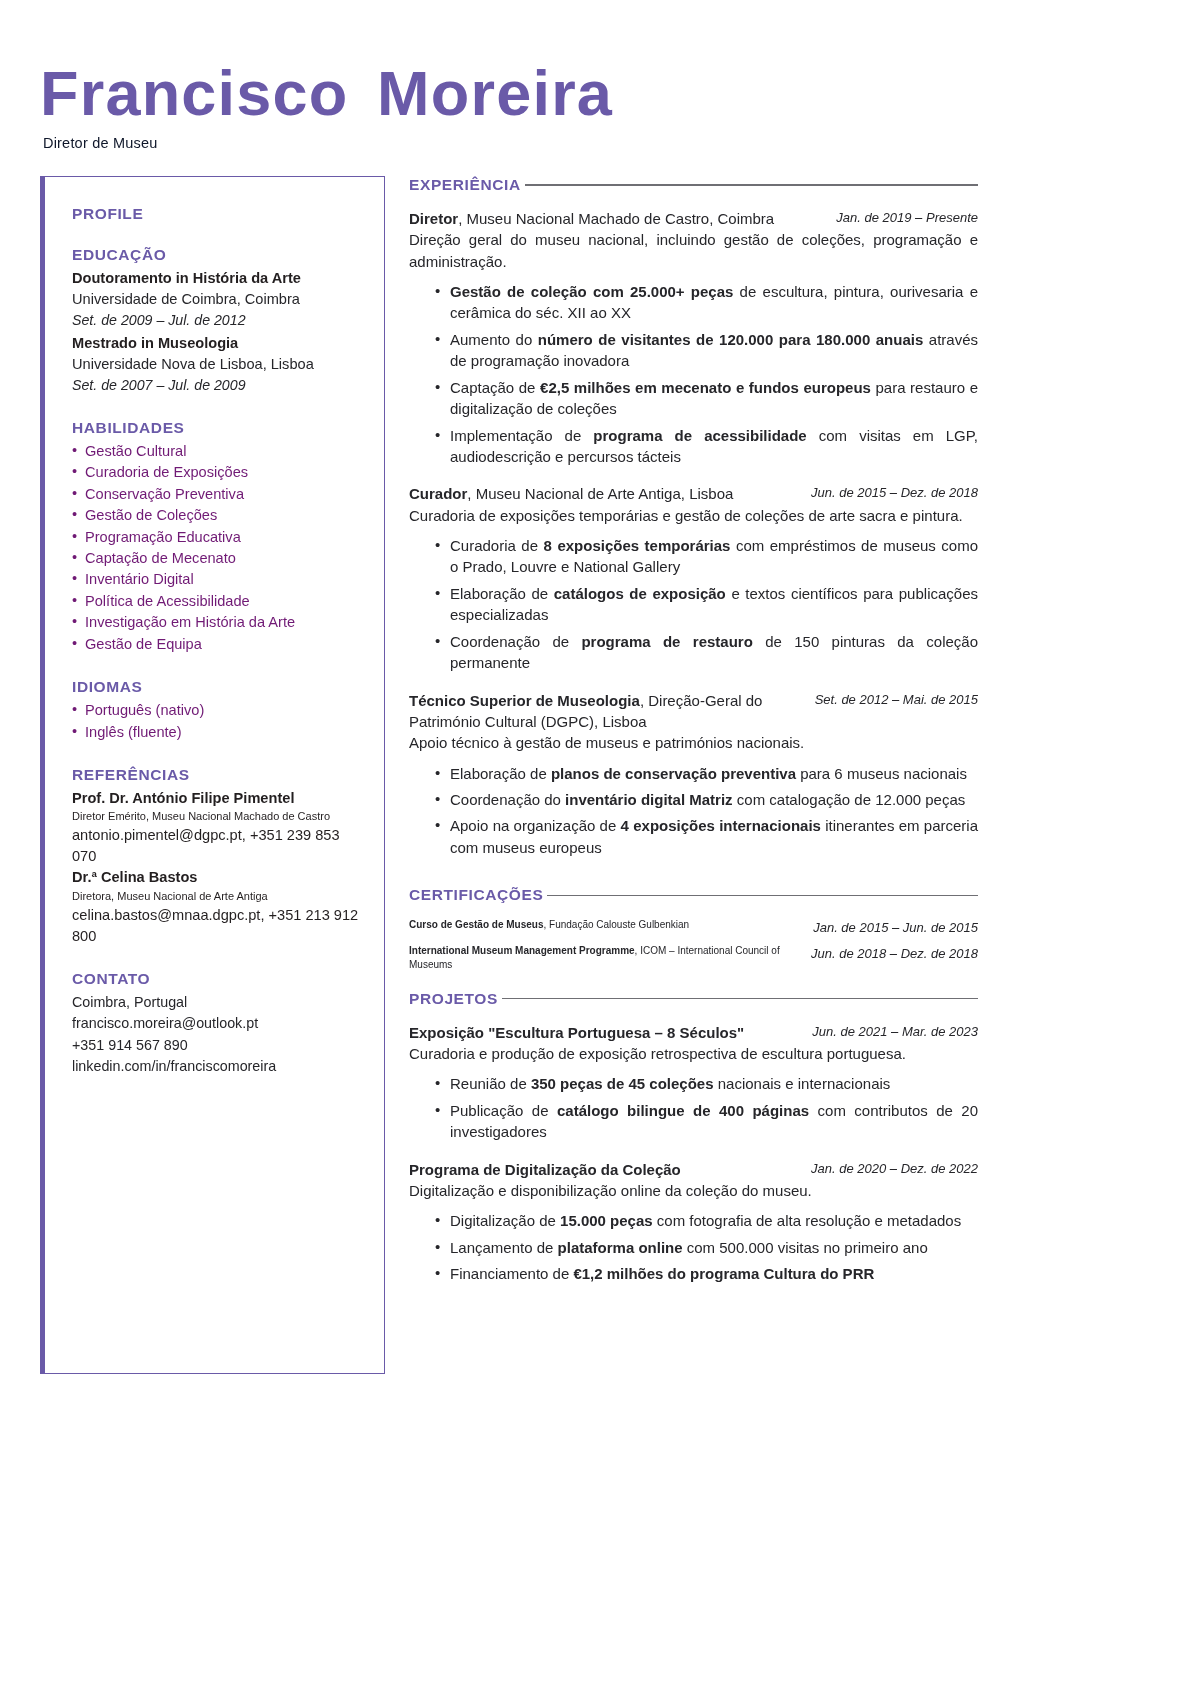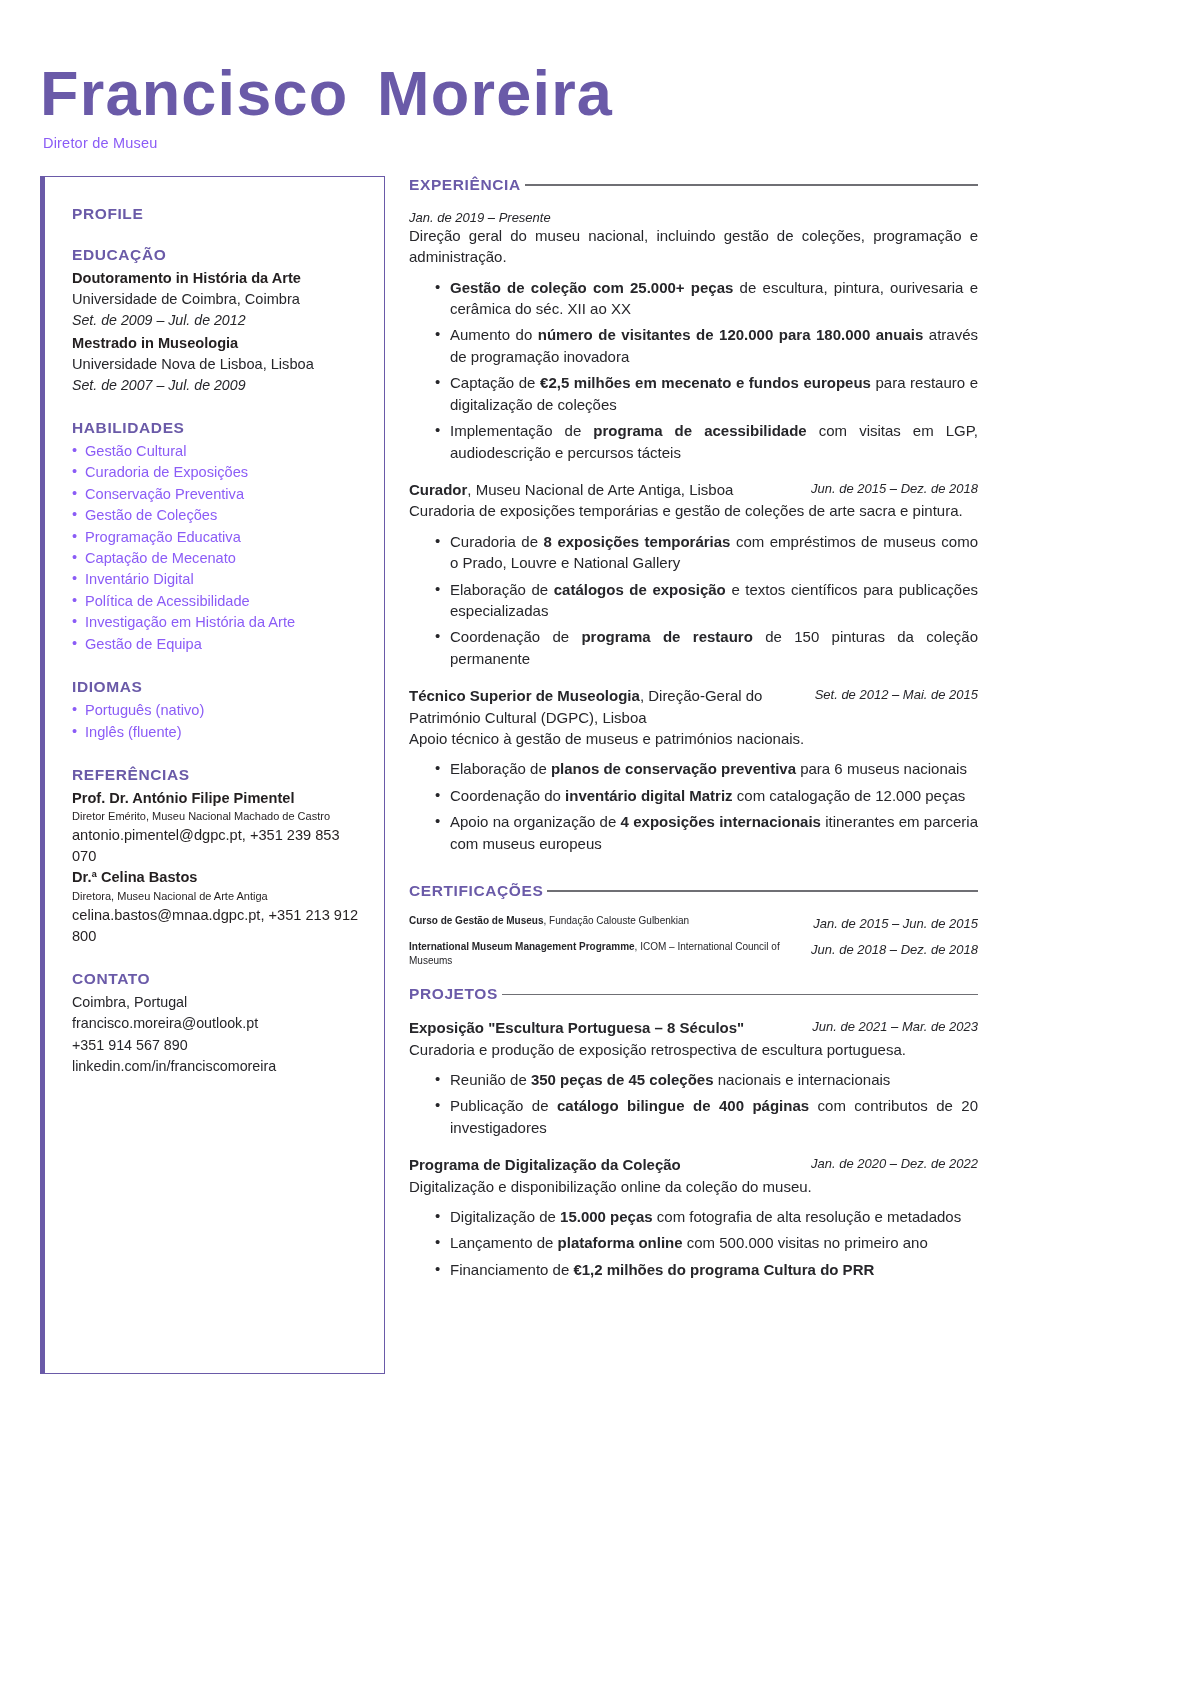--- a/index.html
+++ b/index.html
@@ -22,21 +22,21 @@
     font-size: 63px;
     font-weight: 800;
     letter-spacing: 1.2px;
     color: #6a5aa8;
     line-height: 1.0;
     margin: 0;
     word-spacing: 10px;
   }
   .job-title {
     font-size: 14.5px;
-    color: #8b5cf6;
+    color: #0f172a;
     margin: 10px 0 0 3px;
     letter-spacing: .2px;
   }
 
   
   .columns {
     display: flex;
     align-items: flex-start;
     margin-top: 25px;
     padding-left: 40px;
@@ -72,21 +72,21 @@
   .profile-text b { font-weight: 700; }
 
   .edu-deg { font-size: 14.6px; font-weight: 700; line-height: 1.45; margin-top: 2px;}
   .edu-school { font-size: 14.6px; line-height: 1.45; color: #26262a;}
   .edu-dates { font-size: 14.2px; font-style: italic; line-height: 1.45; color: #26262a;}
 
   .bullet-list { list-style: none; margin: 0; padding: 0; }
   .bullet-list li {
     font-size: 14.6px;
     line-height: 1.47;
-    color: #8b5cf6;
+    color: #701a75;
     padding-left: 13px;
     position: relative;
   }
   .bullet-list li:before {
     content: "•";
     position: absolute;
     left: 0;
     top: -1px;
   }
 
@@ -269,20 +269,21 @@
     <main class="main">
 
       <section class="main-section">
         <div class="sec-head">
           <div class="sec-title">EXPERIÊNCIA</div>
           <div class="sec-rule"></div>
         </div>
         <div>
             <div class="entry">
             <div class="entry-head">
+              <div class="entry-title"><b>Diretor</b>, Museu Nacional Machado de Castro, Coimbra</div>
               <div class="entry-date">Jan. de 2019 – Presente</div>
             </div>
             <div class="entry-sub">Direção geral do museu nacional, incluindo gestão de coleções, programação e administração.</div>
             <ul class="entry-bullets">
                 <li><b>Gestão de coleção com 25.000+ peças</b> de escultura, pintura, ourivesaria e cerâmica do séc. XII ao XX</li>
                 <li>Aumento do <b>número de visitantes de 120.000 para 180.000 anuais</b> através de programação inovadora</li>
                 <li>Captação de <b>€2,5 milhões em mecenato e fundos europeus</b> para restauro e digitalização de coleções</li>
                 <li>Implementação de <b>programa de acessibilidade</b> com visitas em LGP, audiodescrição e percursos tácteis</li>
               </ul>
           </div>

